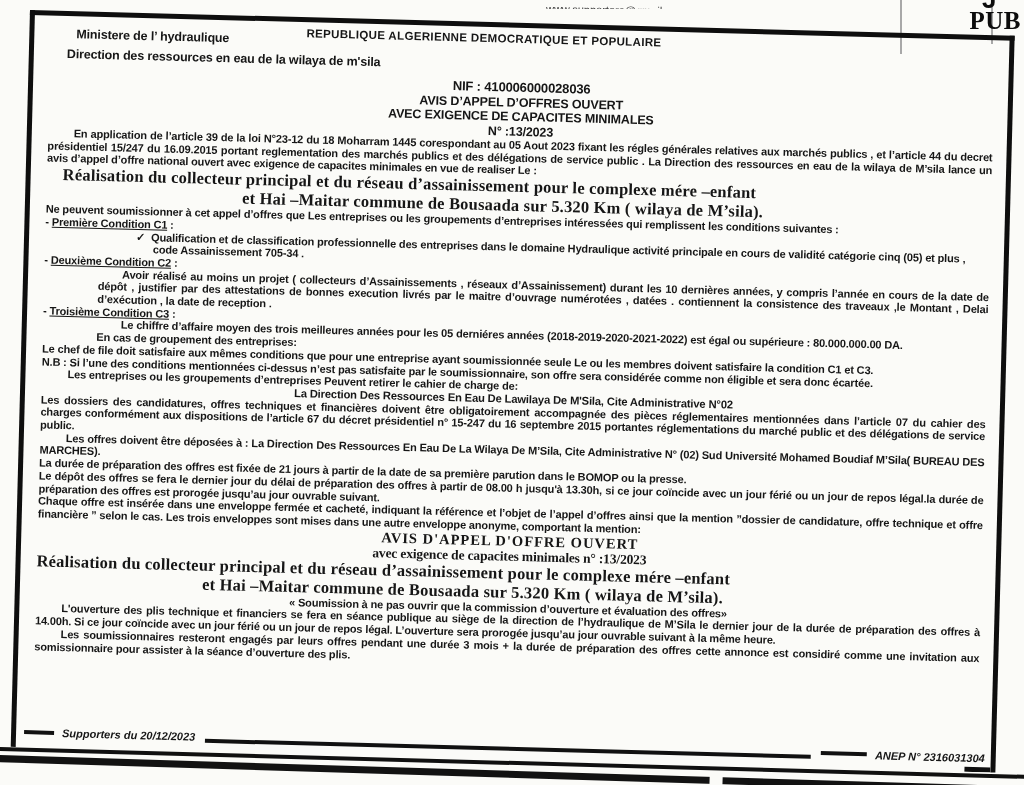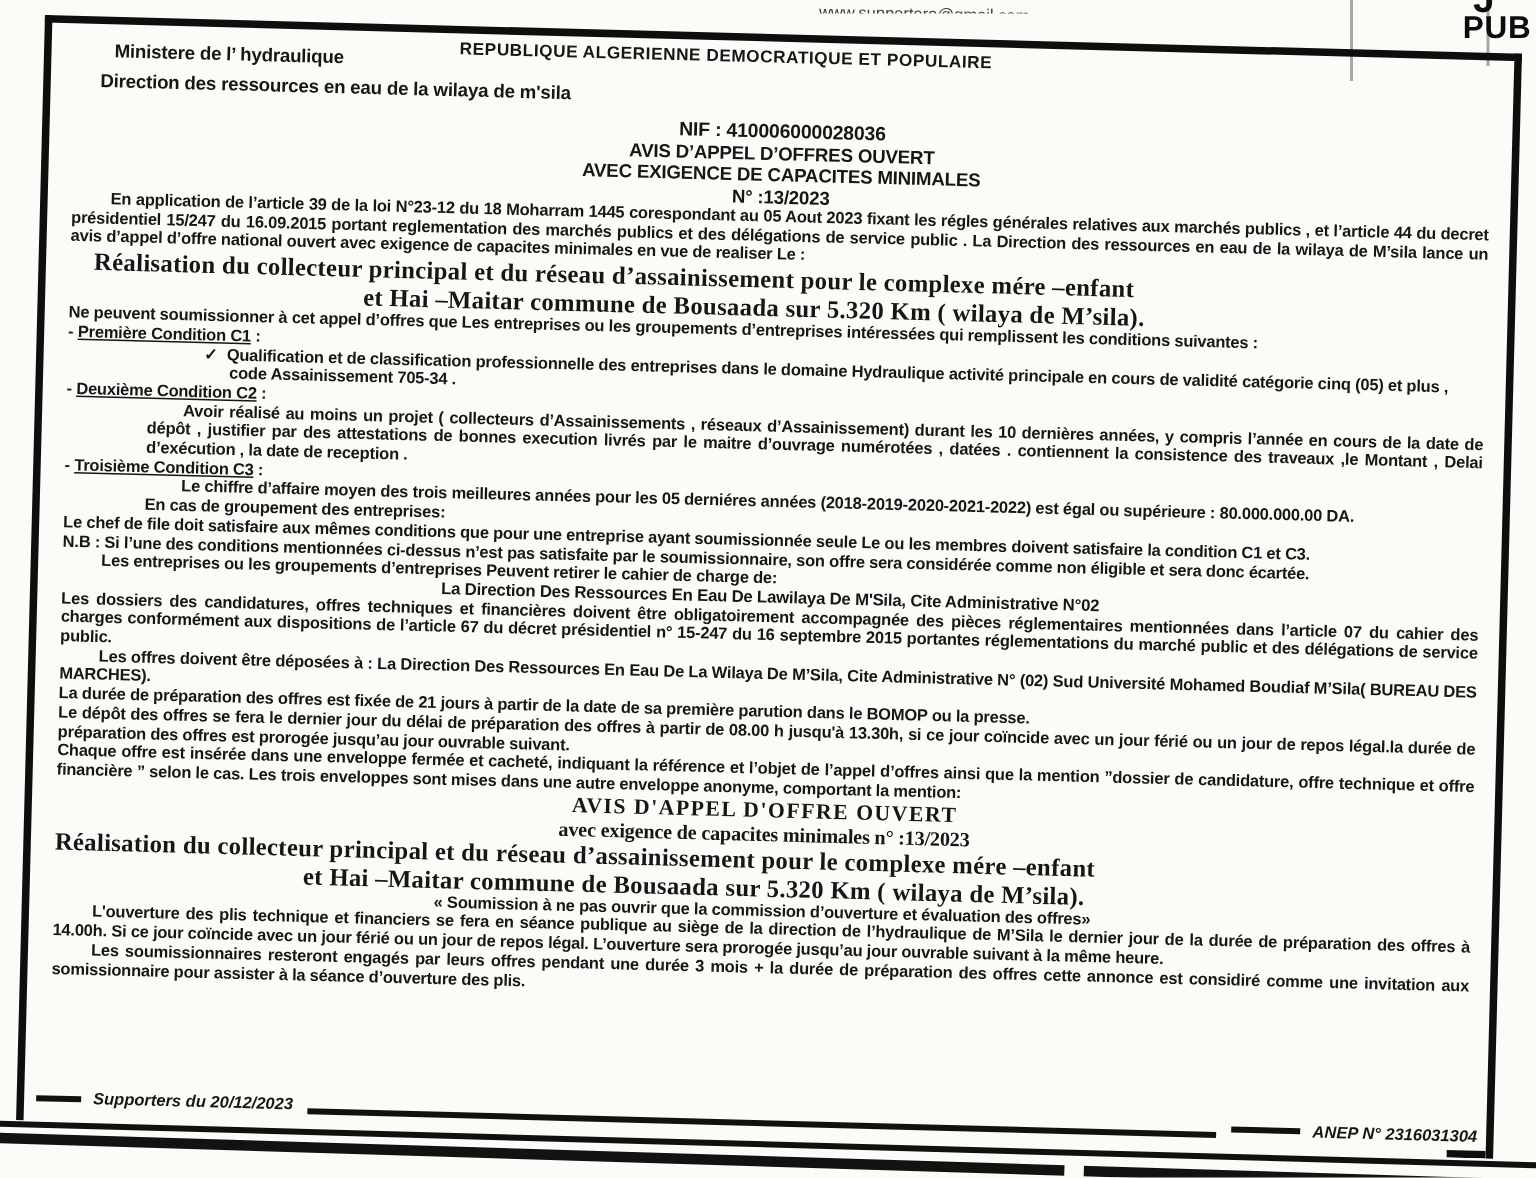--- a/index.html
+++ b/index.html
@@ -10,21 +10,21 @@
     -webkit-font-smoothing:antialiased;
   }
   
   .top-email-clip{position:absolute;left:546px;top:0;height:9px;width:300px;overflow:hidden;}
   .top-email-clip span{display:inline-block;font-size:11px;color:#3d3d3d;margin-top:-4px;transform:rotate(1.1deg);font-weight:normal;}
   .vrule{position:absolute;width:1.5px;background:#a8a8a8;top:0;}
   .vrule.one{left:900px;height:54px;}
   .vrule.two{left:991px;height:44px;}
   .pub-glyph-clip{position:absolute;right:16px;top:0;height:10px;width:26px;overflow:hidden;}
   .pub-glyph-clip span{display:block;font-size:26px;font-weight:bold;margin-top:-16px;color:#0c0c0c;font-family:"Liberation Sans",sans-serif;}
-  .pub{position:absolute;right:3px;top:7px;font-size:21px;font-weight:bold;letter-spacing:.5px;color:#0c0c0c;}
+  .pub{position:absolute;right:3px;top:7px;font-size:25px;font-weight:bold;letter-spacing:.5px;color:#0c0c0c;font-family:Liberation Serif, serif;}
   .bar1{position:absolute;left:-4px;top:747px;width:1040px;height:4px;background:#101010;transform:rotate(1.55deg);transform-origin:0 0;border-radius:2px;}
   .bar2{position:absolute;left:-4px;top:755px;width:1040px;height:7px;background:#121212;transform:rotate(1.75deg);transform-origin:0 0;border-radius:3px;}
   .bar2 .notch{position:absolute;left:714px;top:-1px;width:13px;height:9px;background:#fbfbf8;}
 
   
   .frame{
     position:absolute;left:30px;top:10px;width:985px;height:737px;box-sizing:border-box;
     border:5px solid #0e0e0e;border-bottom:none;
     transform:rotate(1.5deg);transform-origin:0 0;
     padding:5px 14px 0 16px;overflow:hidden;

